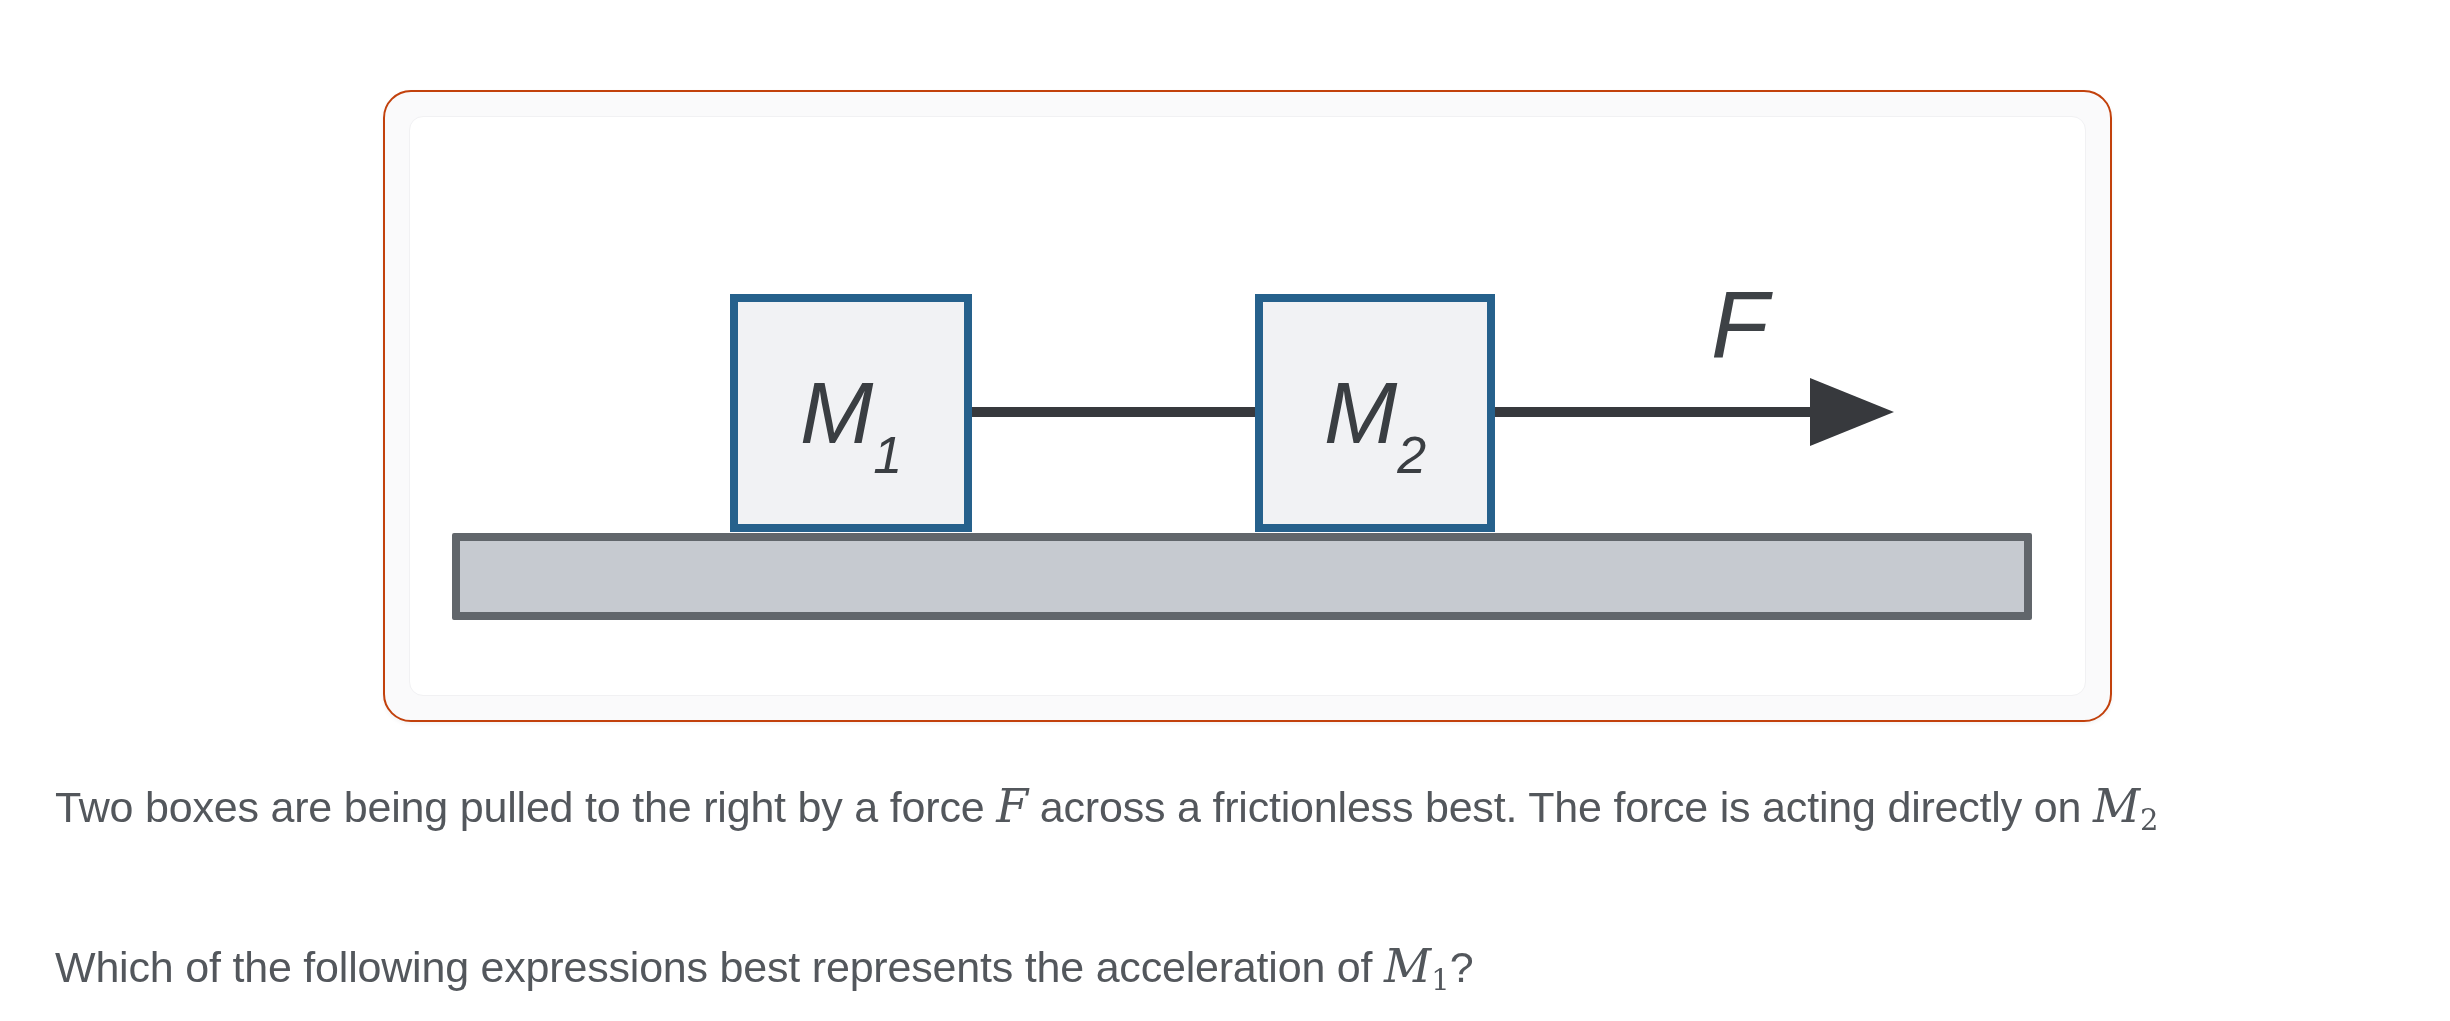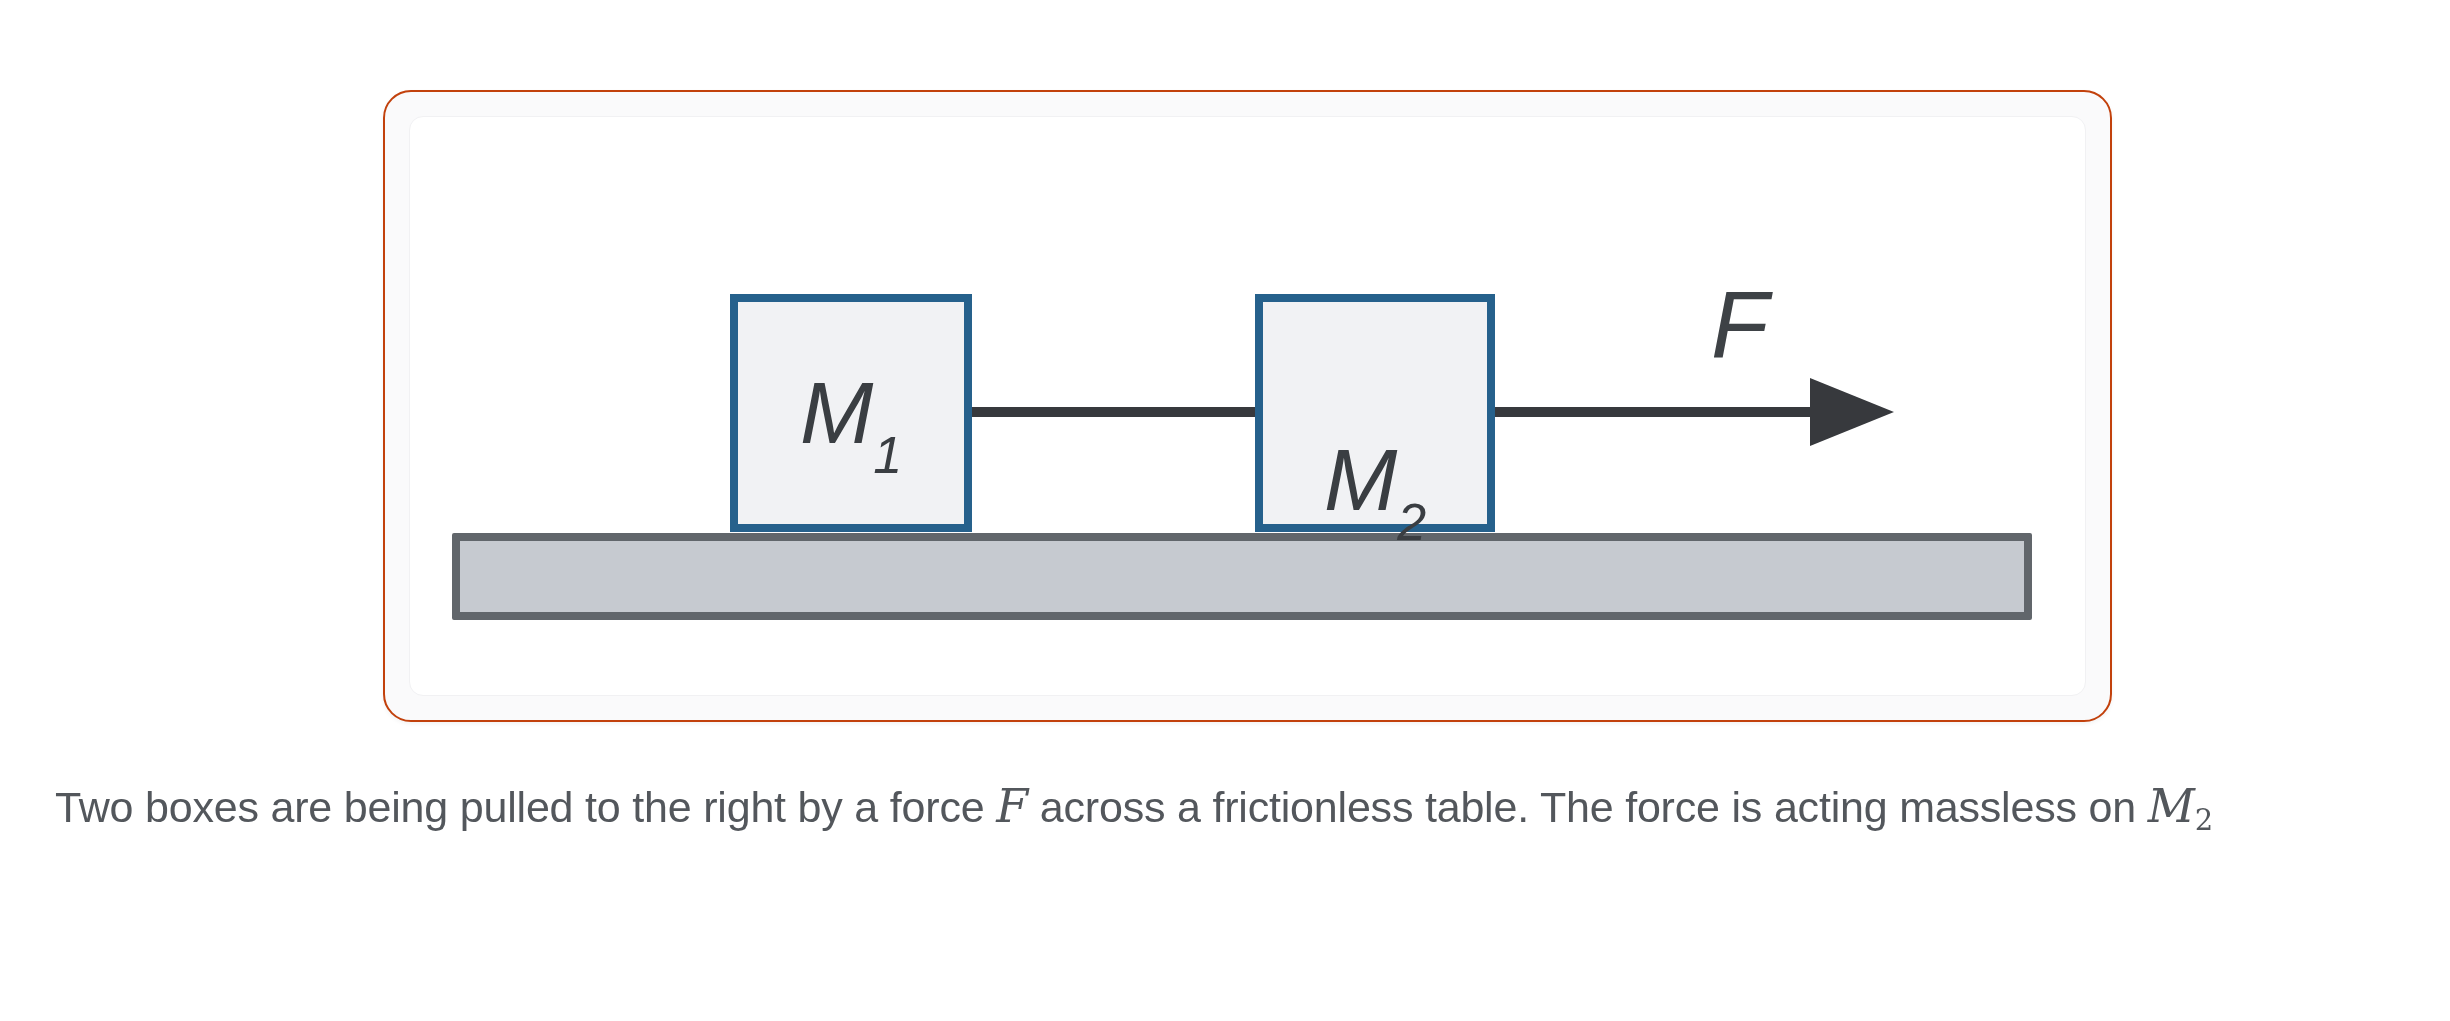--- a/index.html
+++ b/index.html
@@ -47,21 +47,21 @@
     top: 202px;
     width: 242px; height: 238px;
     box-sizing: border-box;
     background: #f1f2f4;
     border: 8px solid #26618c;
     display: flex;
     align-items: center;
     justify-content: center;
   }
   .box1 { left: 345px; }
-  .box2 { left: 870px; width: 240px; align-items: flex-end; }
+  .box2 { left: 870px; width: 240px; }
 
   .mass-label {
     font-style: italic;
     font-size: 88px;
     line-height: 1;
     color: #3a3e42;
     white-space: nowrap;
   }
   .mass-sub {
     display: inline-block;
@@ -145,17 +145,20 @@
     <div class="mass-box box2">
       <span class="mass-label"><span>M</span><span class="mass-sub">2</span></span>
     </div>
 
     <div class="arrow-shaft"></div>
     <div class="arrow-head"></div>
     <div class="force-label">F</div>
   </section>
 
   <p class="para" id="p1">
-    <span class="line"><span>Two boxes are being pulled to the right by a force </span><span class="math">F</span><span> across a frictionless table. The force is acting massless on </span><span class="math">M</span><span class="math-sub">2</span></span>
+    <span class="line"><span>Two boxes are being pulled to the right by a force </span><span class="math">F</span><span> across a frictionless best. The force is acting directly on </span><span class="math">M</span><span class="math-sub">2</span></span>
   </p>
 
+  <p class="para" id="p2">
+    <span class="line"><span>Which of the following expressions best represents the acceleration of </span><span class="math">M</span><span class="math-sub">1</span><span>?</span></span>
+  </p>
 
 </div>
 
 </body></html>

